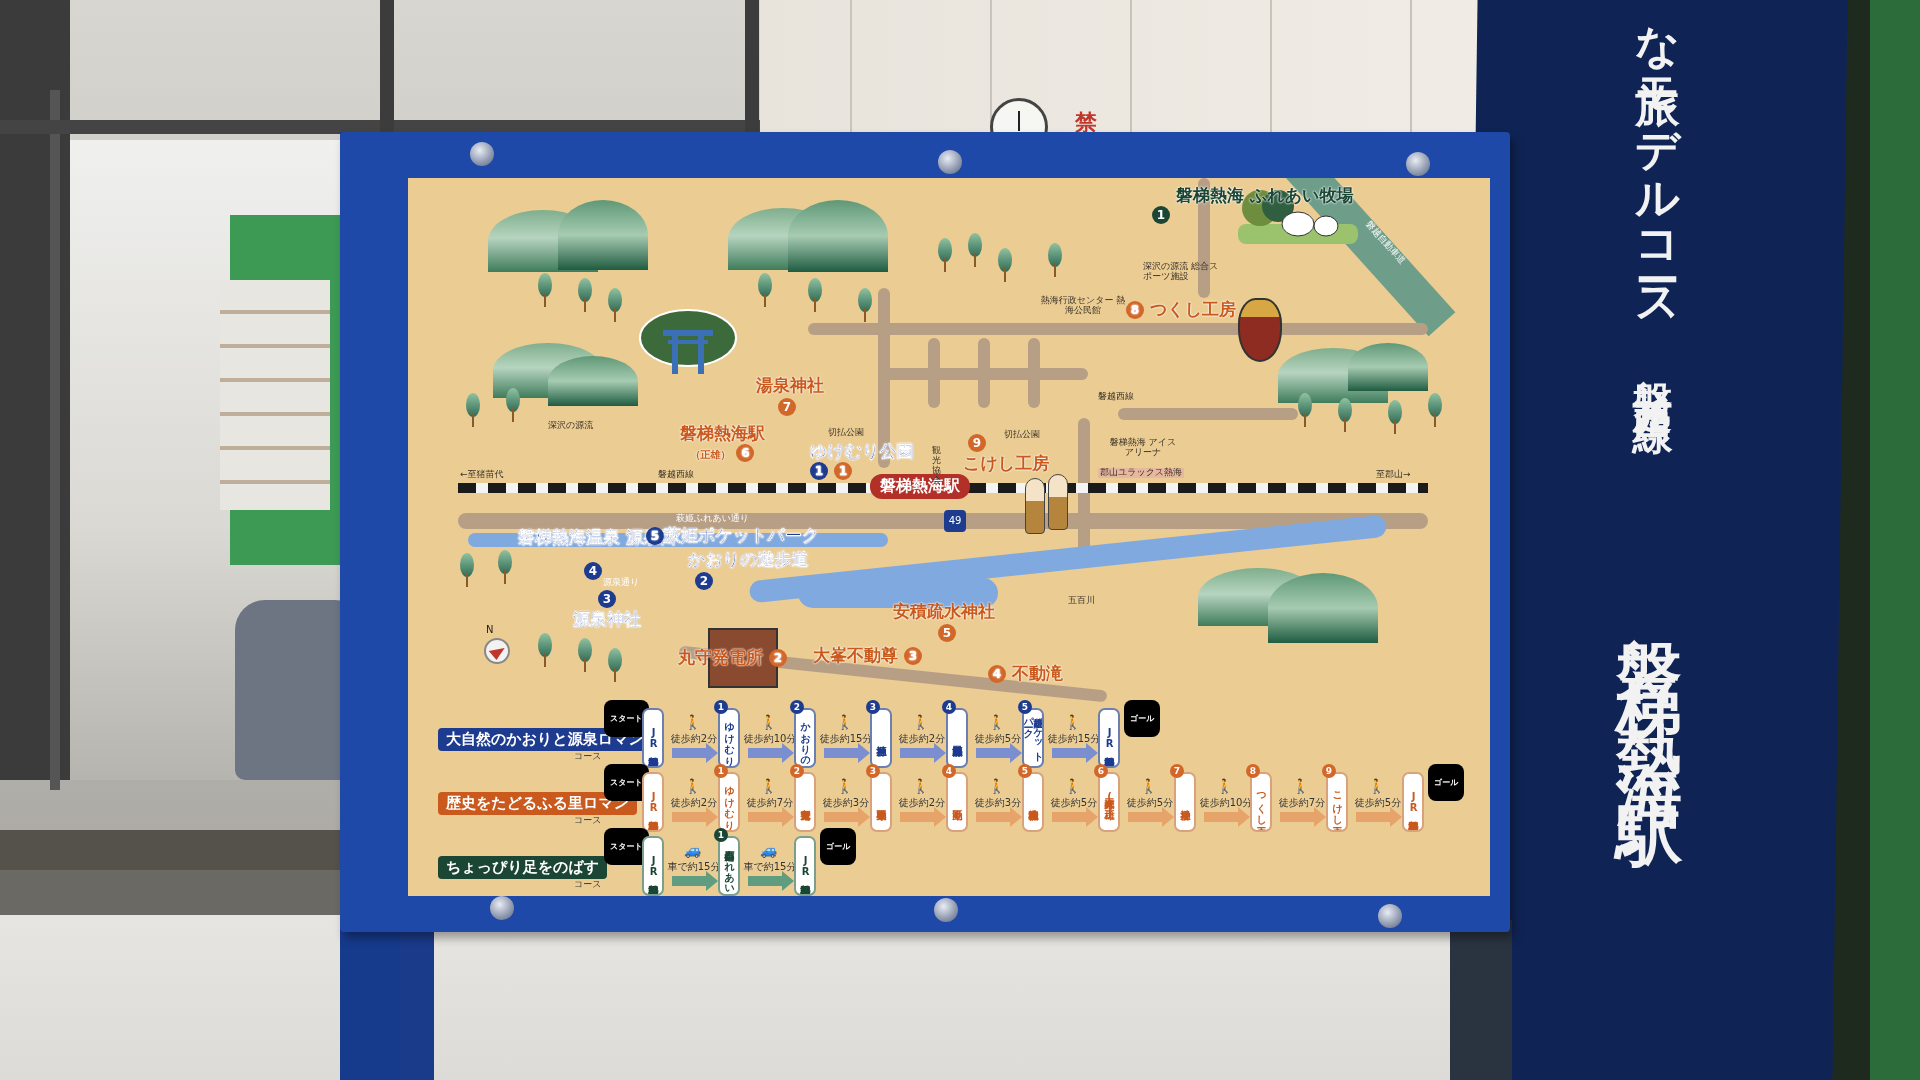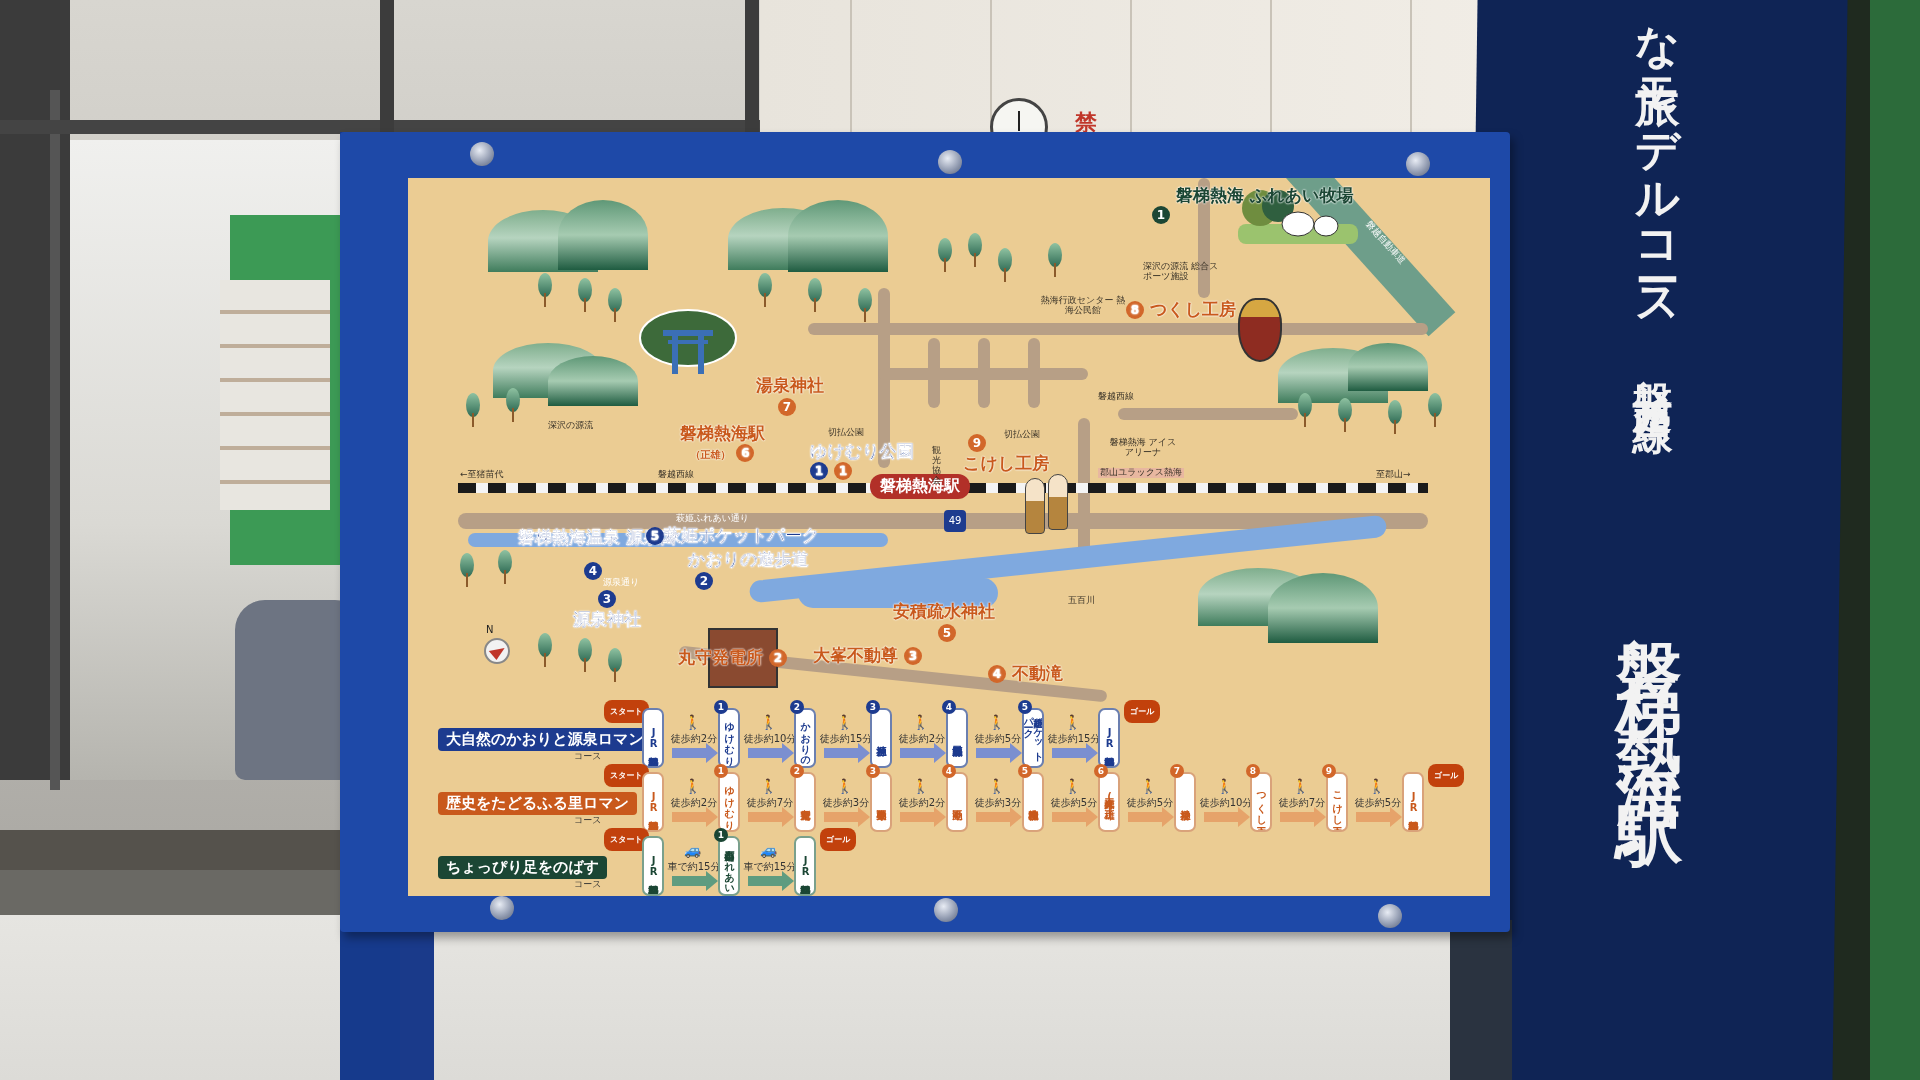--- a/index.html
+++ b/index.html
@@ -105,21 +105,21 @@
     border: 2px solid #6b7fb0; font-size: 10px; font-weight: bold; writing-mode: vertical-rl; text-orientation: upright;
     display: flex; align-items: center; justify-content: center; overflow: hidden; line-height: 1; }
   .stop-num { position: absolute; top: -2px; width: 14px; height: 14px; border-radius: 50%; color: #fff;
     font-size: 9px; font-weight: bold; text-align: center; line-height: 14px; }
   .leg { position: absolute; top: 10px; width: 56px; height: 52px; }
   .leg .walker { position: absolute; left: 18px; top: 2px; font-size: 14px; color: #555; }
   .leg .time { position: absolute; left: 0; top: 20px; width: 56px; font-size: 10px; color: #333; text-align: center; }
   .leg .arrow { position: absolute; left: 6px; top: 36px; width: 34px; height: 10px; }
   .leg .arrow::after { content: ""; position: absolute; right: -12px; top: -5px; border-left: 12px solid currentColor;
     border-top: 10px solid transparent; border-bottom: 10px solid transparent; }
-  .tag { position: absolute; top: -2px; padding: 6px 6px; background: #c2410c; color: #fff; font-size: 8px;
+  .tag { position: absolute; top: -2px; padding: 13px 6px; background: #000000; color: #fff; font-size: 8px;
     font-weight: bold; border-radius: 8px; }
 </style>
 </head>
 <body>
 
 <div class="bg-glass"></div>
 <div class="bg-ceiling">
   <div class="stripe" style="left:90px"></div>
     <div class="stripe" style="left:230px"></div>
   <div class="stripe" style="left:370px"></div>

